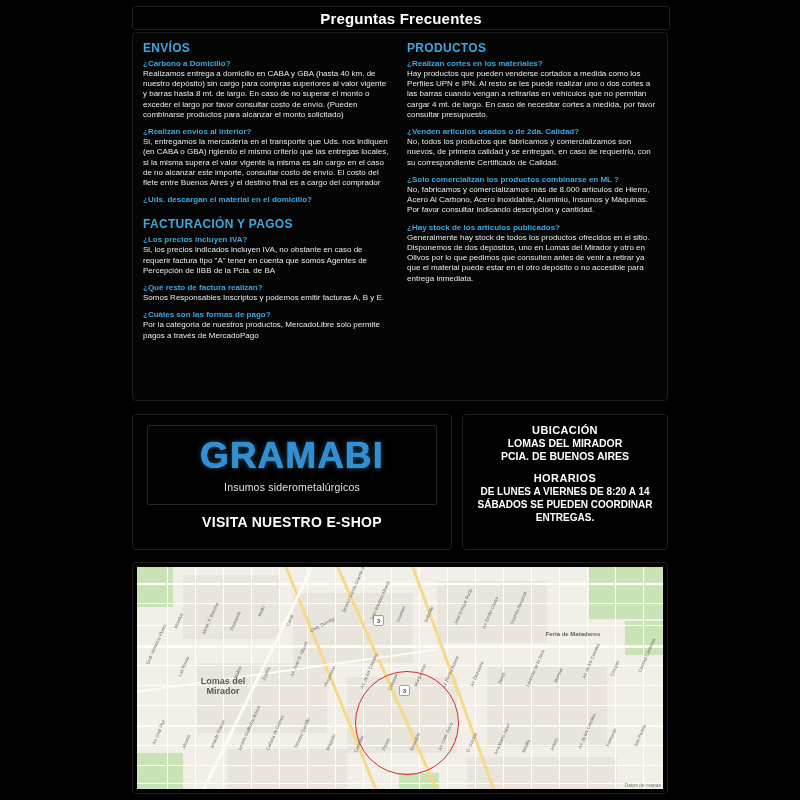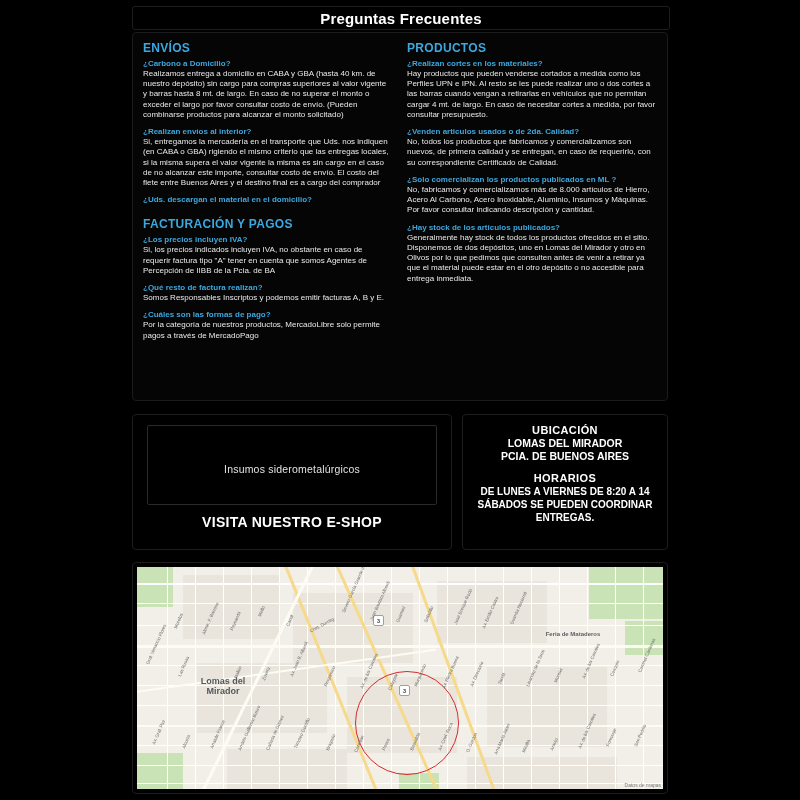--- a/index.html
+++ b/index.html
@@ -295,30 +295,31 @@
     <div class="faq-col right">
 
       <div class="sec-title">PRODUCTOS</div>
 
       <div class="q">¿Realizan cortes en los materiales?</div>
       <div class="a">Hay productos que pueden venderse cortados a medida como los Perfiles UPN e IPN. Al resto se les puede realizar uno o dos cortes a las barras cuando vengan a retirarlas en vehículos que no permitan cargar 4 mt. de largo. En caso de necesitar cortes a medida, por favor consultar presupuesto.</div>
 
       <div class="q">¿Venden articulos usados o de 2da. Calidad?</div>
       <div class="a">No, todos los productos que fabricamos y comercializamos son nuevos, de primera calidad y se entregan, en caso de requerirlo, con su correspondiente Certificado de Calidad.</div>
 
-      <div class="q">¿Solo comercializan los productos publicados en ML ?</div>
+      <div class="q">¿Solo comercializan los productos combinarse en ML ?</div>
       <div class="a">No, fabricamos y comercializamos más de 8.000 artículos de Hierro, Acero Al Carbono, Acero Inoxidable, Aluminio, Insumos y Máquinas. Por favor consultar indicando descripción y cantidad.</div>
 
       <div class="q">¿Hay stock de los articulos publicados?</div>
       <div class="a">Generalmente hay stock de todos los productos ofrecidos en el sitio. Disponemos de dos depósitos, uno en Lomas del Mirador y otro en Olivos por lo que pedimos que consulten antes de venir a retirar ya que el material puede estar en el otro depósito o no accesible para entrega inmediata.</div>
     </div>
   </div>
 
   <div class="logo-panel">
     <div class="logo-box">
+      <div class="logo-word">GRAMABI</div>
       <div class="logo-sub">Insumos siderometalúrgicos</div>
     </div>
     <div class="eshop">VISITA NUESTRO E-SHOP</div>
   </div>
 
   <div class="info-panel">
     <div class="info-h">UBICACIÓN</div>
     <div class="info-l">LOMAS DEL MIRADOR</div>
     <div class="info-l">PCIA. DE  BUENOS AIRES</div>
     <div class="info-h second">HORARIOS</div>

